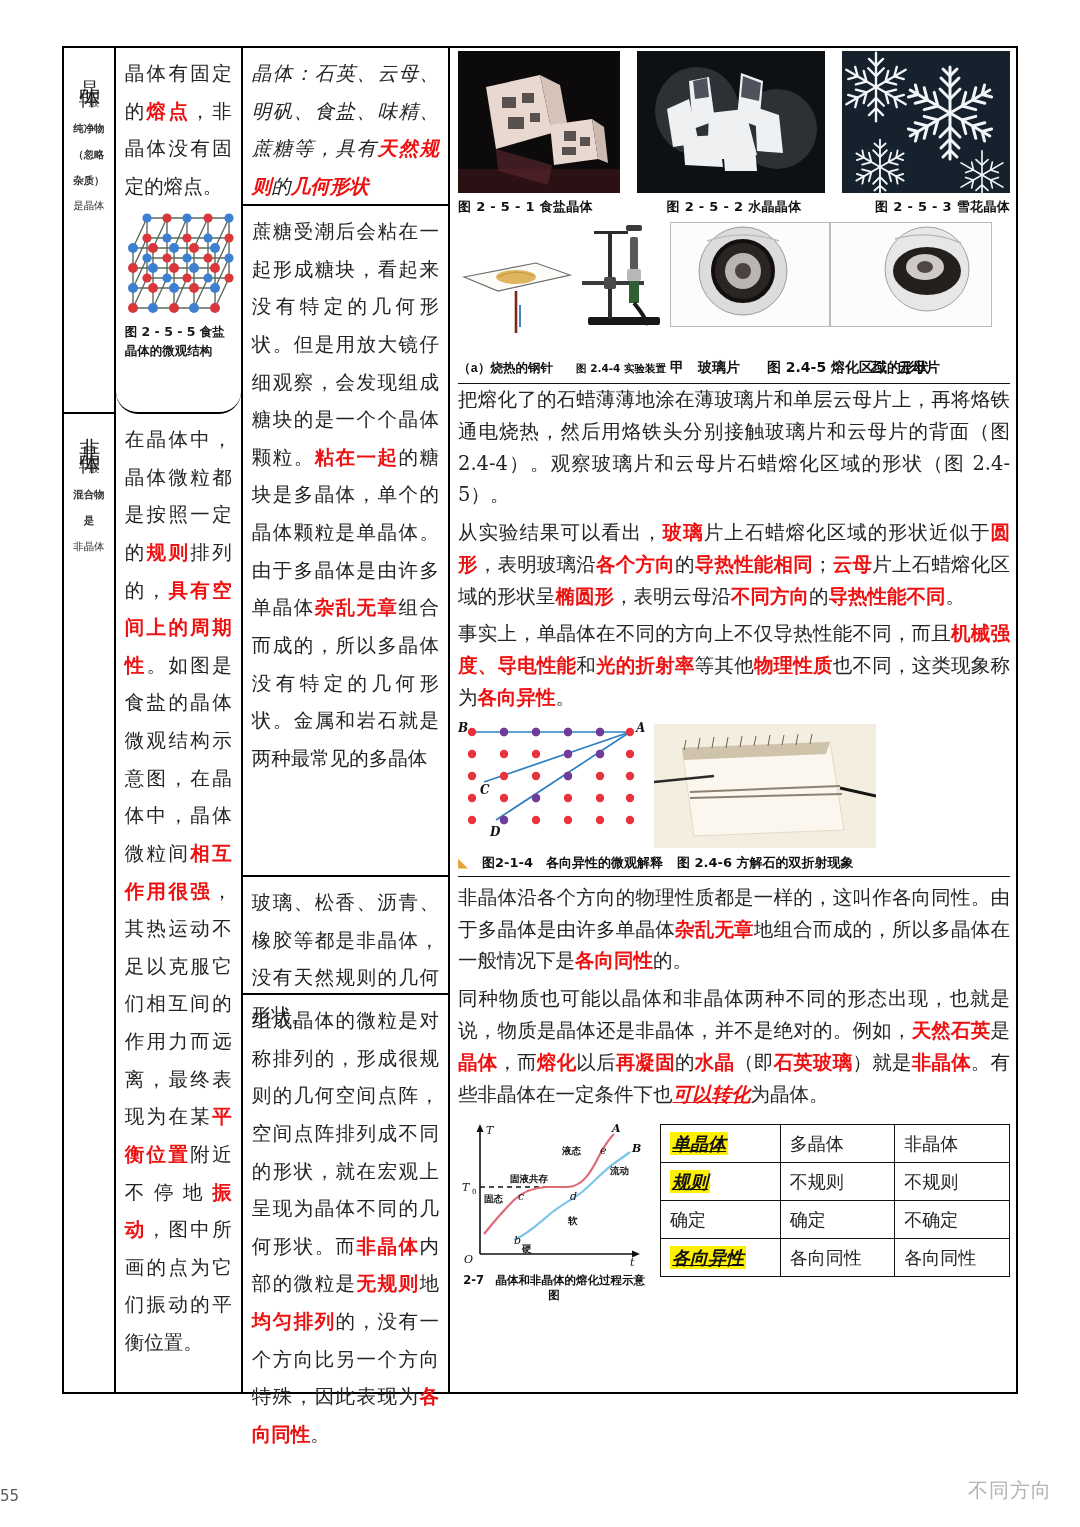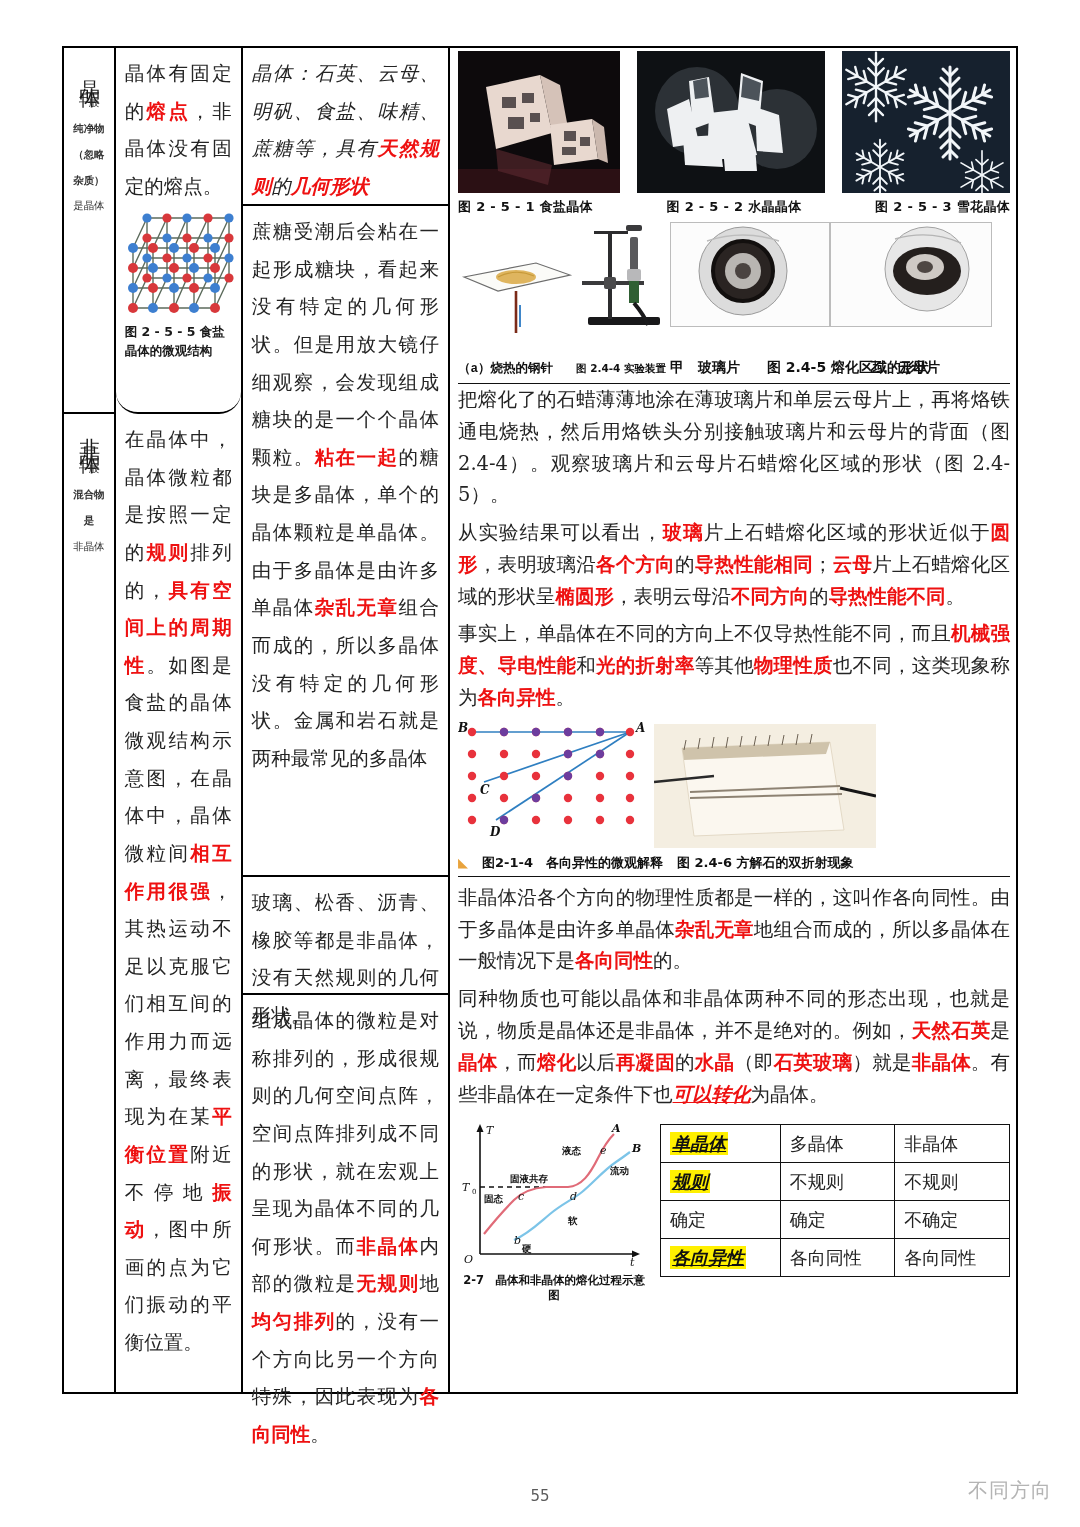--- a/index.html
+++ b/index.html
@@ -160,21 +160,21 @@
     text-decoration: underline;
     color: #111;
     padding: 1px 2px;
   }
 
   
   .page-no {
     position: absolute;
     left: 0; right: 0;
     top: 1487px;
-    text-align: center;
+    text-align: left;
     font-family: "DejaVu Sans", "Liberation Sans", sans-serif;
     font-size: 15px;
     color: #5b5b5b;
   }
   .wm {
     position: absolute;
     right: 28px;
     top: 1477px;
     font-family: "DejaVu Sans", "Liberation Sans", sans-serif;
     font-size: 20px;

